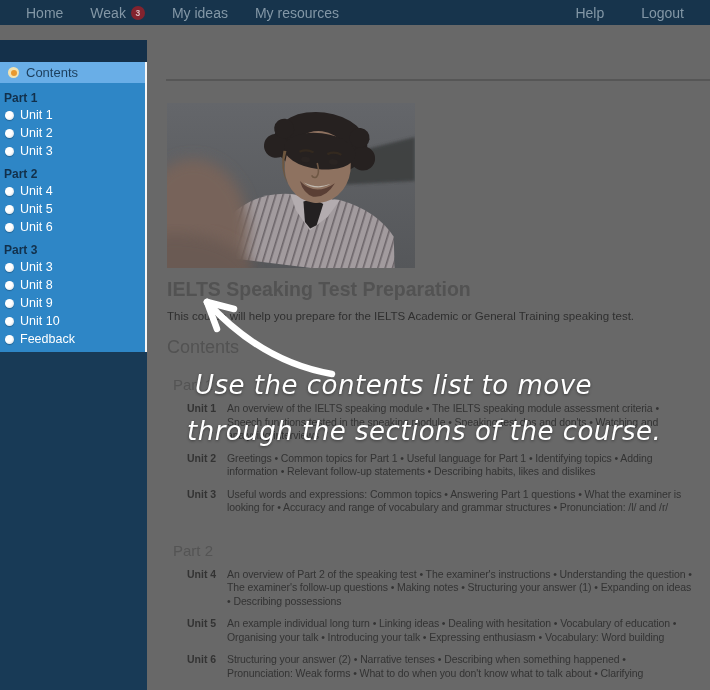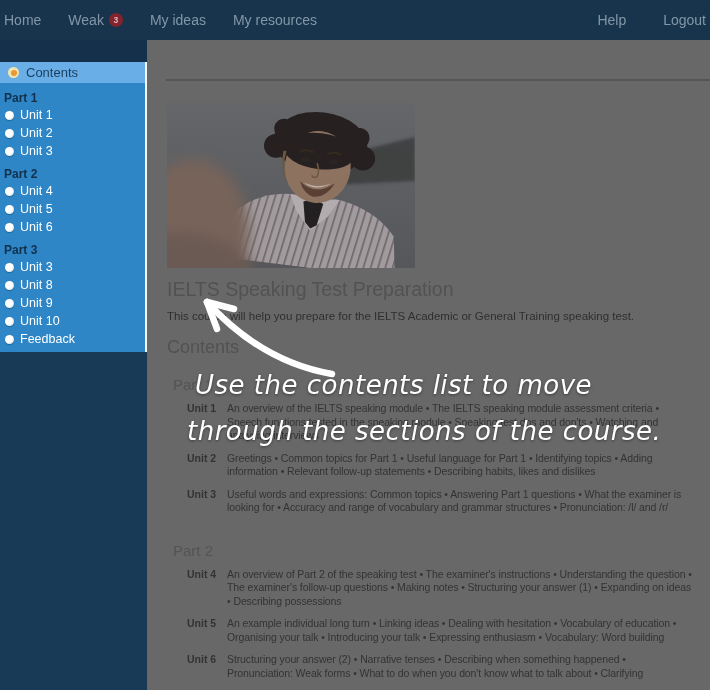--- a/index.html
+++ b/index.html
@@ -1,21 +1,21 @@
 <!DOCTYPE html>
 <html><head>
 <meta charset="utf-8">
 <style>
   * { margin:0; padding:0; box-sizing:border-box; }
   html,body { width:710px; height:690px; overflow:hidden; }
   body { font-family:"Liberation Sans", sans-serif; background:#686868; position:relative; }
 
   
-  .topnav { position:absolute; left:0; top:0; width:710px; height:40px;
-            background:#17344c; display:flex; align-items:center; padding:0 4px; z-index:5; }
+  .topnav { position:absolute; left:0; top:0; width:710px; height:25px;
+            background:#17344c; display:flex; align-items:center; padding:0 26px; z-index:5; }
   .nav-item { color:#8397a6; font-size:14px; margin-right:27px; cursor:pointer; white-space:nowrap; display:flex; align-items:center; }
   .nav-spacer { flex:1; }
   .nav-right .nav-item { margin-right:0; margin-left:37px; }
   .nav-right { display:flex; }
   .badge { display:inline-block; width:14px; height:14px; border-radius:50%;
            background:#83232e; color:#dcbcc0; font-size:8.5px; line-height:14px;
            text-align:center; margin-left:5px; font-weight:bold; }
 
   
   .side-gap   { position:absolute; left:0; top:40px; width:147px; height:22px; background:#14304a; z-index:4; }
@@ -34,21 +34,21 @@
   .s-item-label { color:#ffffff; font-size:12.5px; }
   .s-bullet { width:9px; height:9px; border-radius:50%; flex:none; margin-right:6px;
               background:radial-gradient(circle at 35% 35%, #ffffff 0 45%, #ccd3d8 100%);
               box-shadow:0 1px 1px rgba(0,0,0,0.25); }
 
   
   .content { position:absolute; left:147px; top:40px; width:563px; height:650px; background:#686868; z-index:3; }
   .divider { position:absolute; top:39px; left:19px; right:0; height:2px; background:#565656; }
   .photo   { position:absolute; top:63px; left:20px; width:248px; height:165px; display:block; }
   .ctext   { position:absolute; top:228px; left:0; right:0; }
-  .course-title     { margin:10px 0 0 20px; font-size:19.5px; color:#525252; font-weight:normal; }
+  .course-title     { margin:10px 0 0 20px; font-size:19.5px; color:#525252; font-weight:bold; }
   .intro            { margin:9px 0 0 20px; font-size:11.5px; color:#2f2f2f; }
   .contents-heading { margin:15px 0 0 20px; font-size:18px; color:#525252; font-weight:normal; }
   .part  { margin:18px 0 0 26px; font-size:15px; color:#545454; font-weight:normal; }
   .part-2 { margin-top:27px; }
   .c-unit { display:flex; margin:9px 16px 0 40px; }
   .c-unit-label { flex:none; width:33px; margin-right:7px; font-weight:bold; font-size:10.5px; line-height:13.5px; color:#333333; }
   .c-unit-text  { font-size:10.5px; line-height:13.5px; color:#333333; letter-spacing:-0.1px; }
 
   
   .tutorial { position:absolute; left:0; top:0; width:710px; height:690px; z-index:80; pointer-events:none; }

